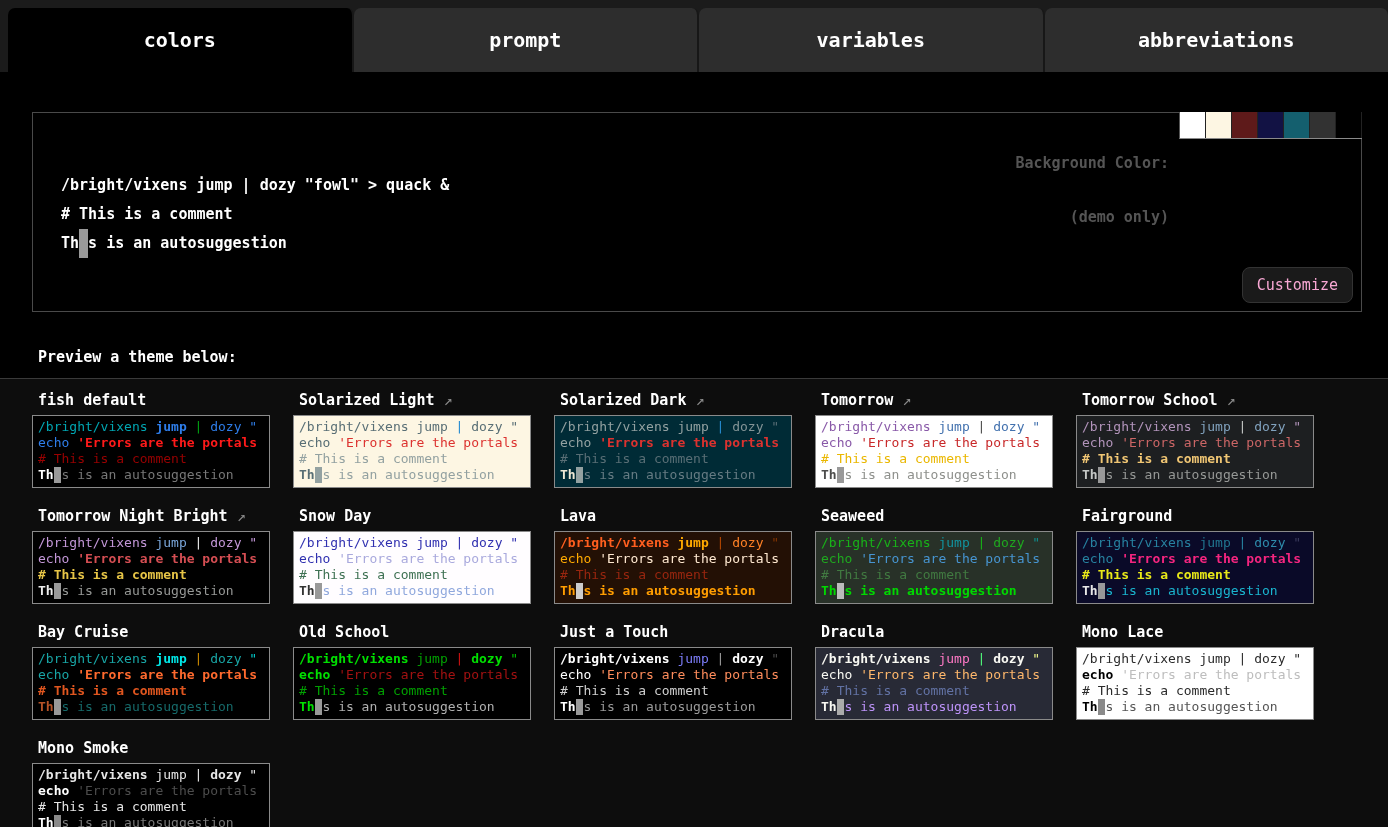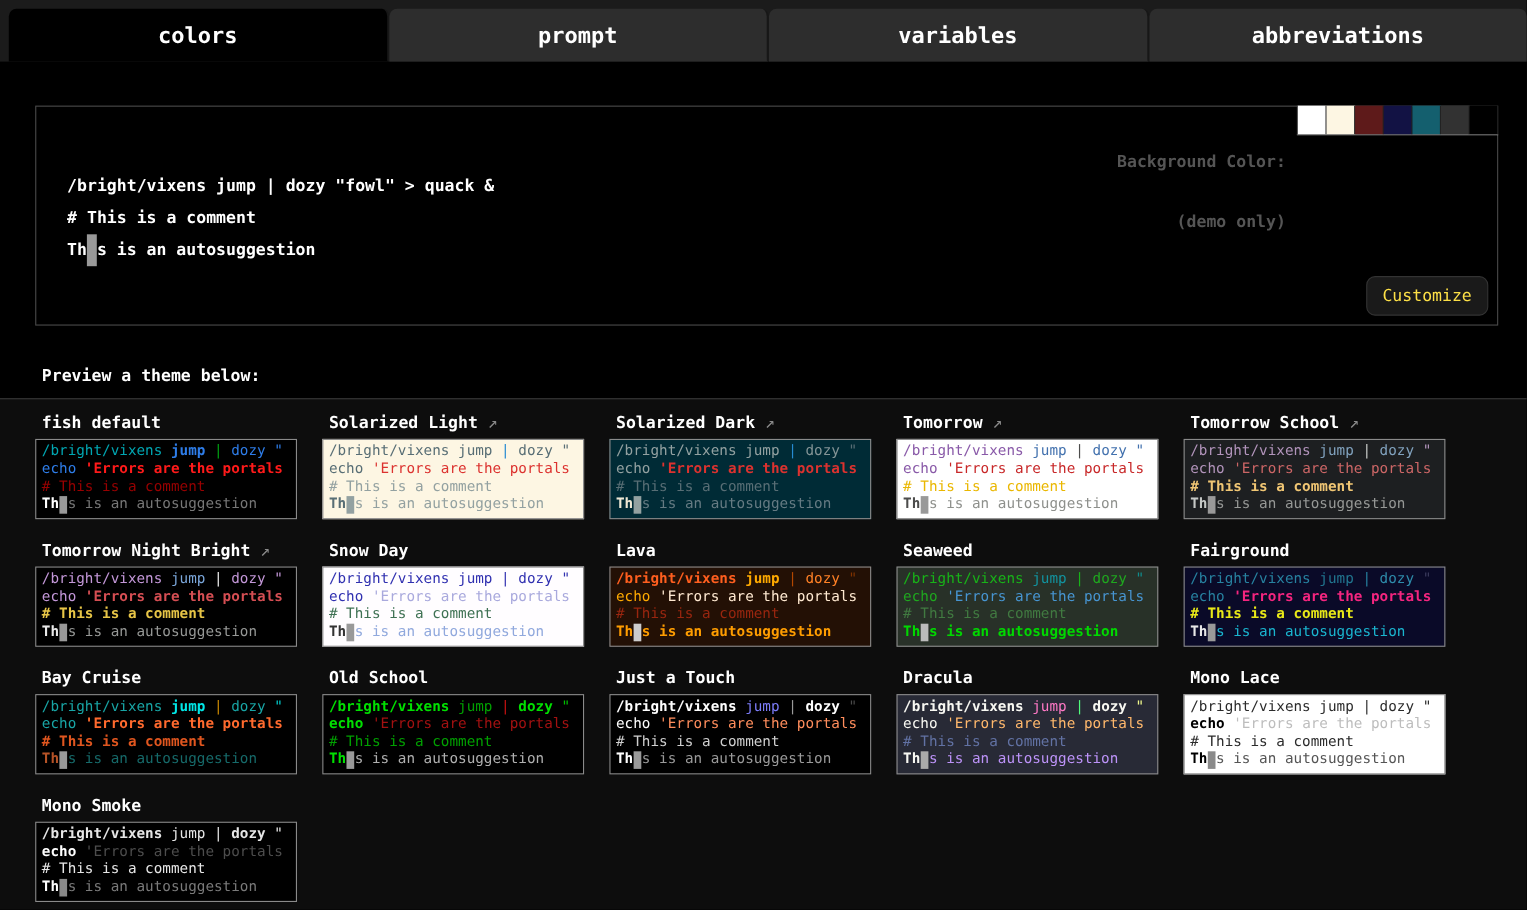--- a/index.html
+++ b/index.html
@@ -7,21 +7,21 @@
   body {
     background: #000;
     font-family: "DejaVu Sans Mono", monospace;
     color: #fff;
   }
   
   .tabbar {
     display: flex;
     background: #1b1b1b;
     padding: 8px 0 0 8px;
-    height: 56px;
+    height: 72px;
   }
   .tab {
     flex: 1;
     background: #2d2d2d;
     border-right: 2px solid #171717;
     border-radius: 7px 7px 0 0;
     display: flex;
     align-items: center;
     justify-content: center;
     font-size: 20px;
@@ -78,21 +78,21 @@
     color: transparent;
   }
   .customize-btn {
     position: absolute;
     right: 8px;
     bottom: 8px;
     background: #1a1a1a;
     border: 1px solid #333;
     border-radius: 8px;
     padding: 8px 14px;
-    color: #fde047;
+    color: #f9a8d4;
     font-family: "DejaVu Sans Mono", monospace;
     font-size: 15px;
     cursor: pointer;
   }
   
   .themes-heading {
     margin: 36px 0 12px 38px;
     font-size: 15px;
     font-weight: bold;
     color: #fff;

